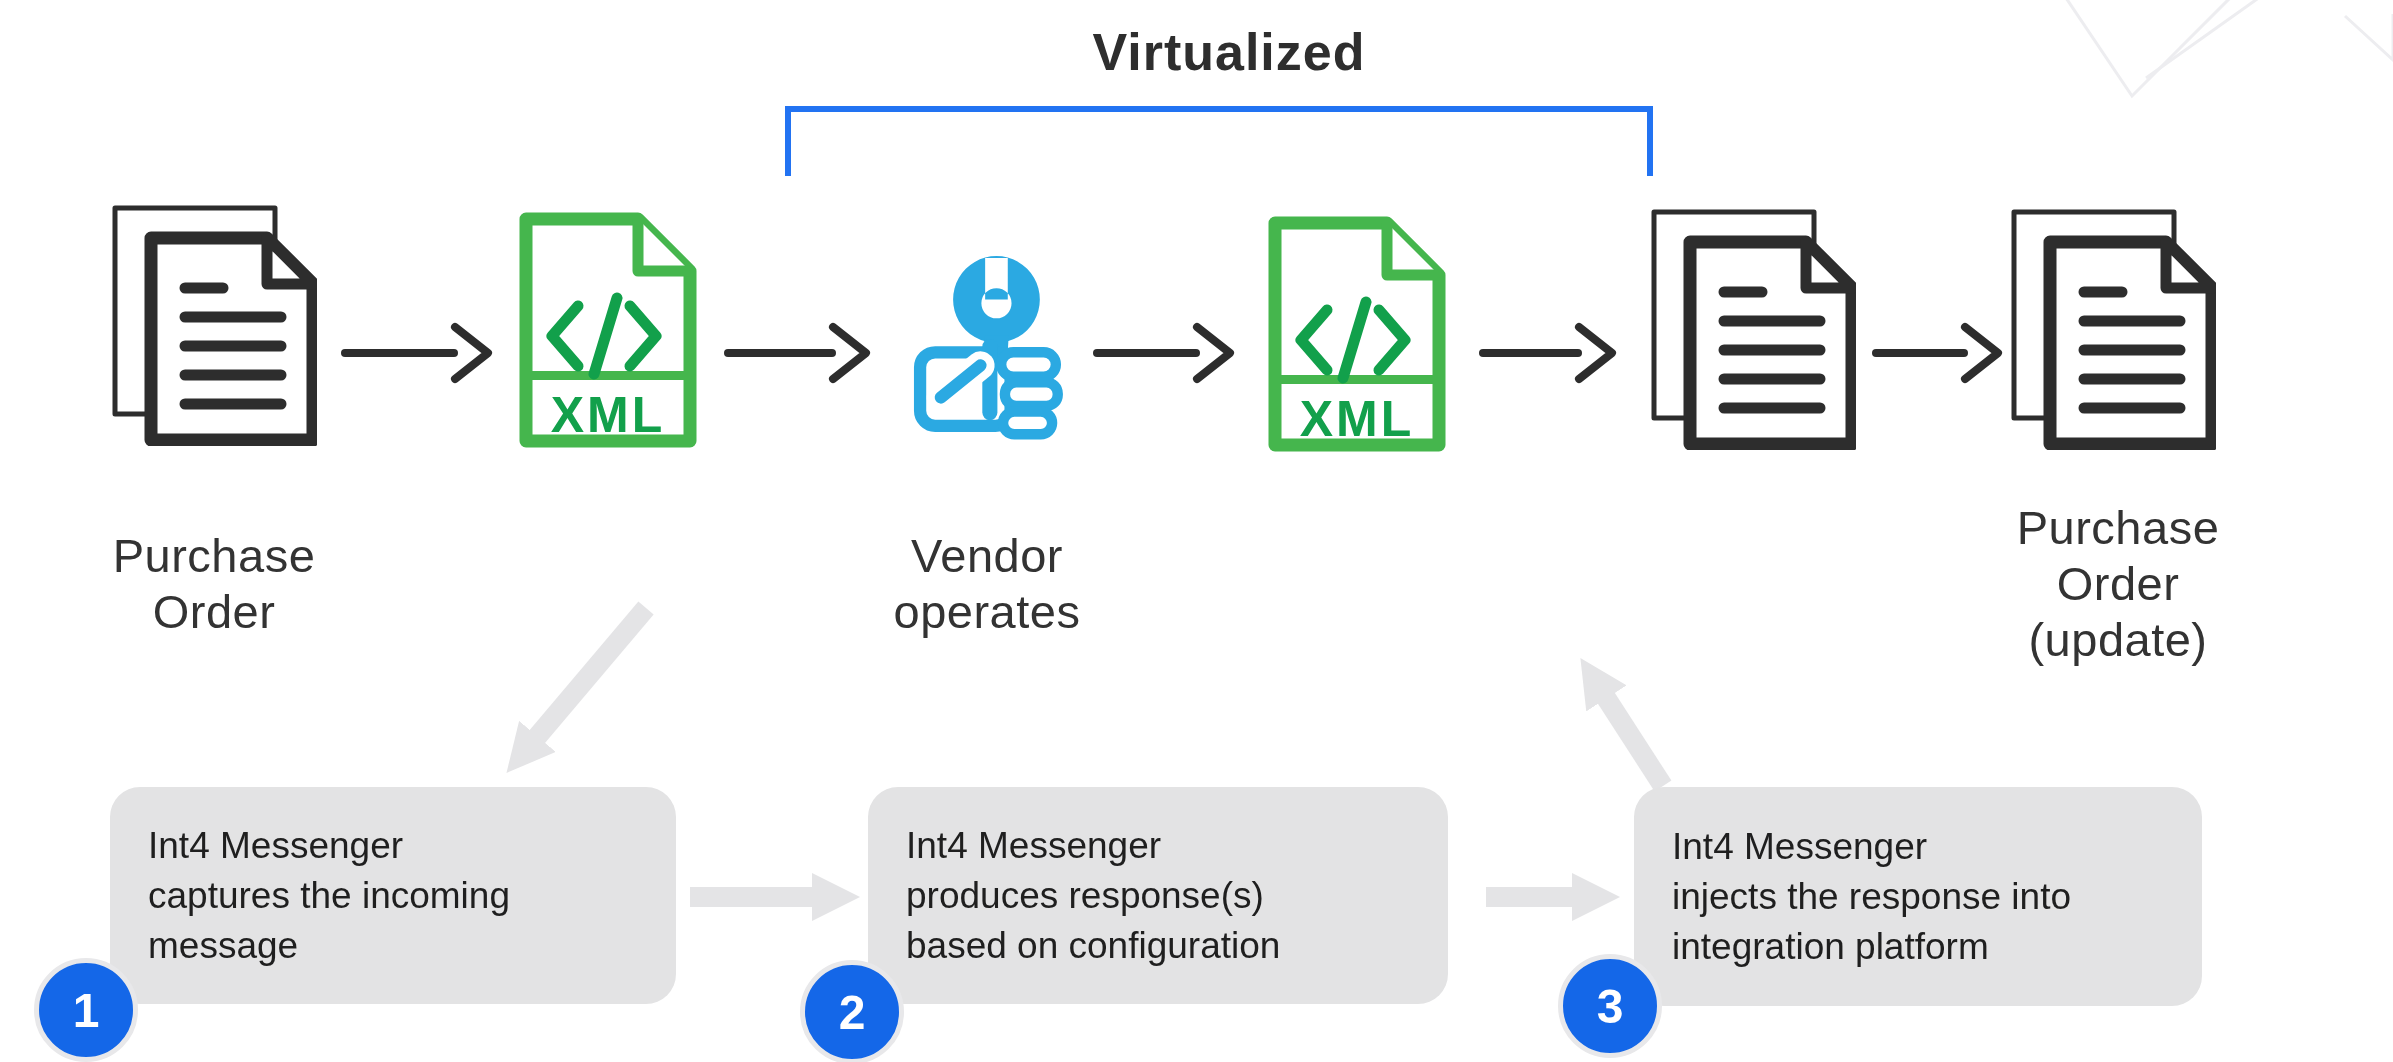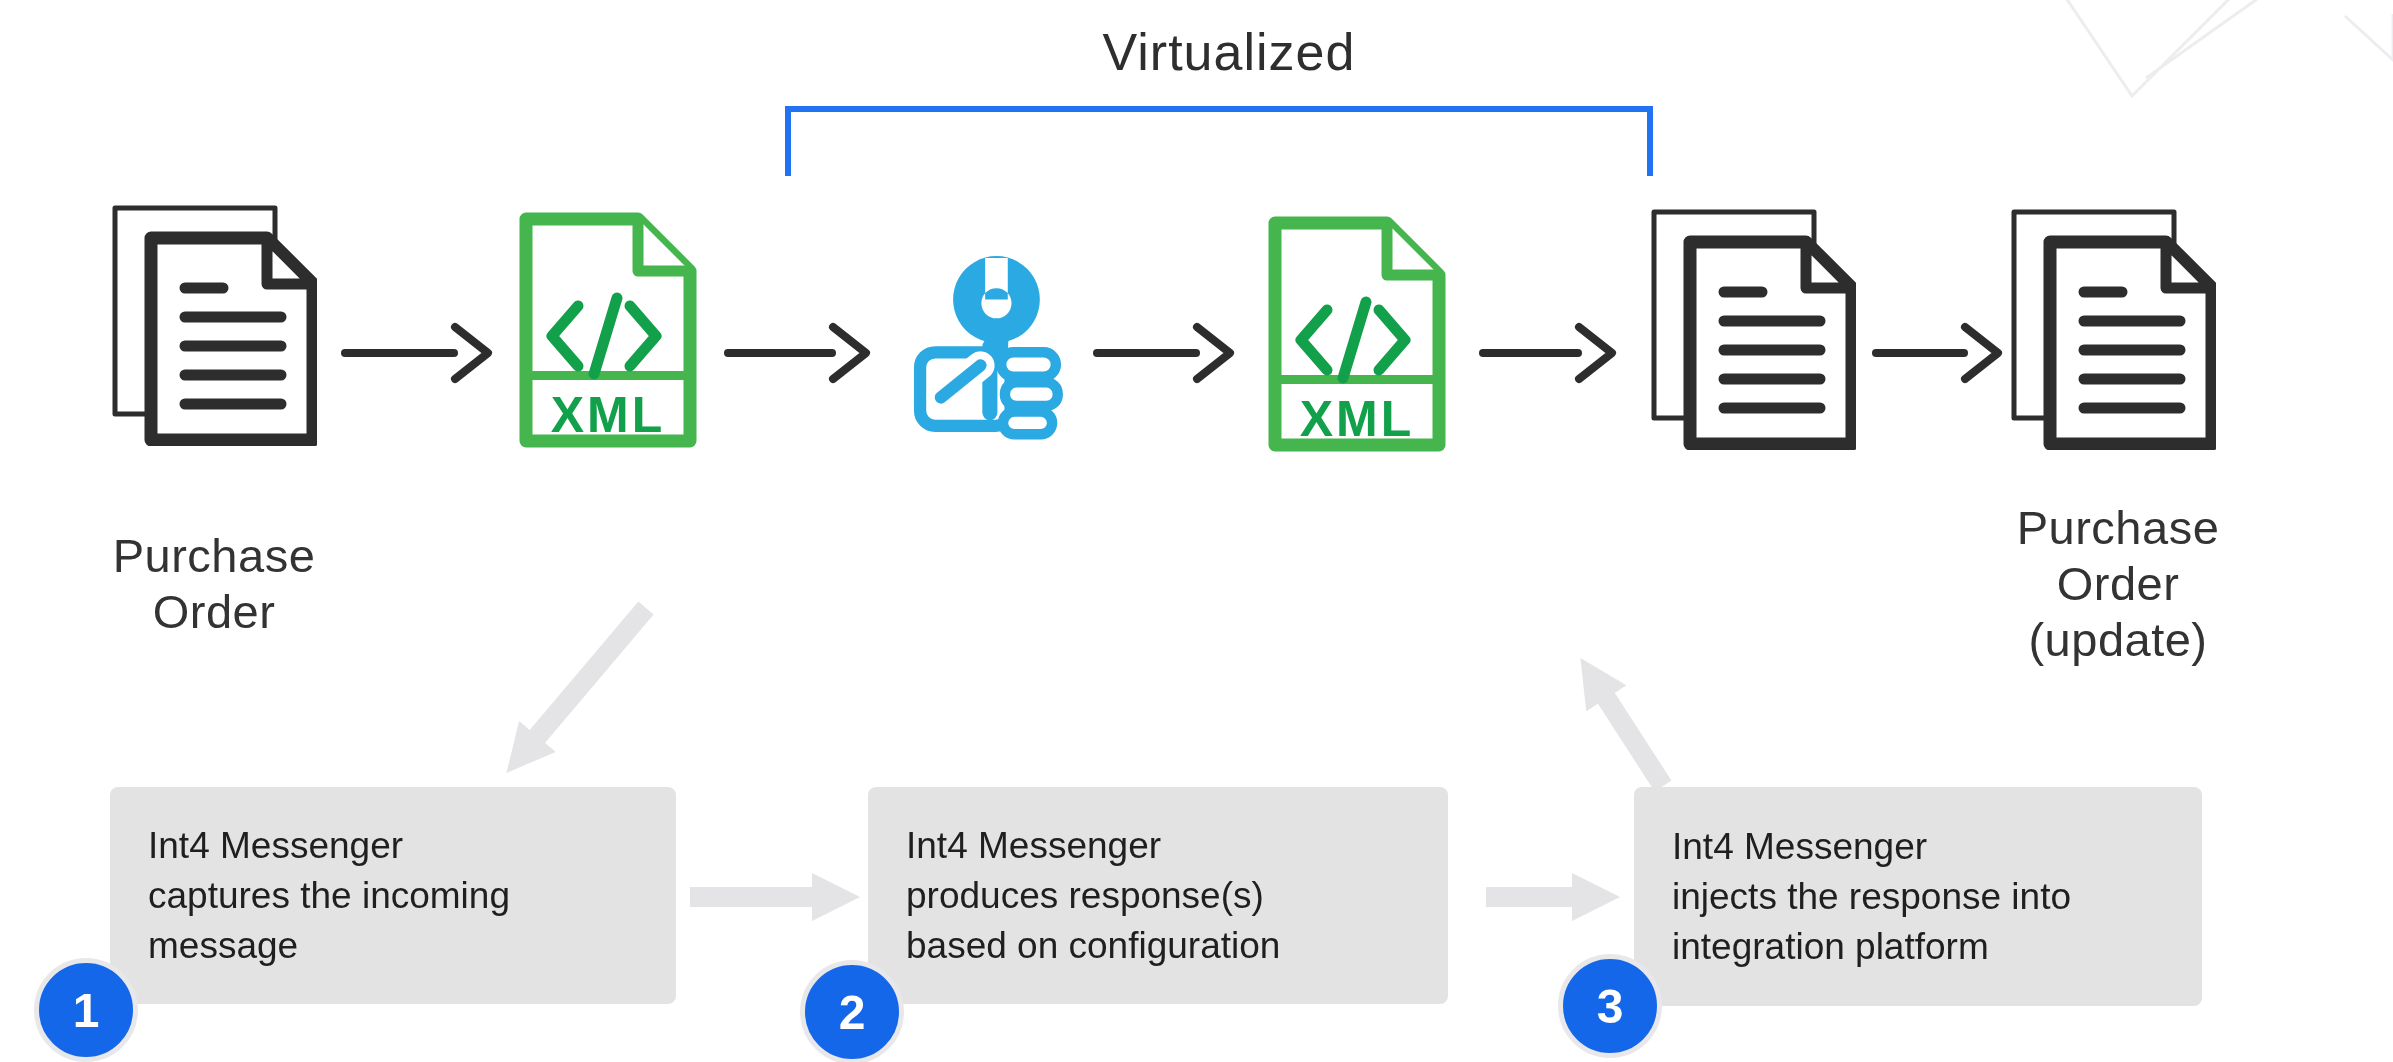--- a/index.html
+++ b/index.html
@@ -4,35 +4,35 @@
 <style>
   html,body{margin:0;padding:0;background:#fff;}
   #canvas{
     position:relative;width:2393px;height:1062px;background:#fff;overflow:hidden;
     font-family:"Liberation Sans",sans-serif;
   }
   .layer{position:absolute;left:0;top:0;pointer-events:none;}
   
   .diagram-title{
     position:absolute;left:1029px;top:22px;width:400px;text-align:center;
-    font-size:52px;font-weight:400;color:#2e2e2e;letter-spacing:1px;
+    font-size:52px;font-weight:700;color:#2e2e2e;letter-spacing:1px;
   }
   
   .bracket{
     position:absolute;left:785px;top:106px;width:868px;height:70px;
     border-top:6px solid #2273F2;border-left:6px solid #2273F2;border-right:6px solid #2273F2;
     box-sizing:border-box;
   }
   .icon{position:absolute;}
   .step-label{
     position:absolute;width:400px;text-align:center;white-space:pre-line;
     font-size:47px;line-height:56px;font-weight:500;color:#333;letter-spacing:0.5px;
   }
   .callout{
-    position:absolute;background:#E3E3E4;border-radius:8px;box-sizing:border-box;
+    position:absolute;background:#E3E3E4;border-radius:30px;box-sizing:border-box;
     display:flex;flex-direction:column;justify-content:center;padding-left:38px;
     font-size:37px;line-height:50px;color:#1f1f1f;white-space:pre-line;
   }
   .num-circle{
     position:absolute;width:94px;height:94px;border-radius:50%;
     background:#1467E8;border:5px solid #E8E8EA;
     display:flex;align-items:center;justify-content:center;
     color:#fff;font-size:48px;font-weight:bold;
   }
   .xml-text{font-family:"Liberation Sans",sans-serif;font-weight:bold;font-size:50px;letter-spacing:3px;}
@@ -167,20 +167,22 @@
       <line x1="74" y1="84" x2="112" y2="84"></line>
       <line x1="74" y1="113" x2="170" y2="113"></line>
       <line x1="74" y1="142" x2="170" y2="142"></line>
       <line x1="74" y1="171" x2="170" y2="171"></line>
       <line x1="74" y1="200" x2="170" y2="200"></line>
     </g>
   </svg>
 
   <div class="step-label" style="left:14px;top:528px">Purchase
 Order</div>
+  <div class="step-label" style="left:787px;top:528px">Vendor
+operates</div>
   <div class="step-label" style="left:1918px;top:500px">Purchase
 Order
 (update)</div>
 
   <div class="callout" style="left:110px;top:787px;width:566px;height:217px">Int4 Messenger
 captures the incoming
 message</div>
   <div class="callout" style="left:868px;top:787px;width:580px;height:217px">Int4 Messenger
 produces response(s)
 based on configuration</div>

